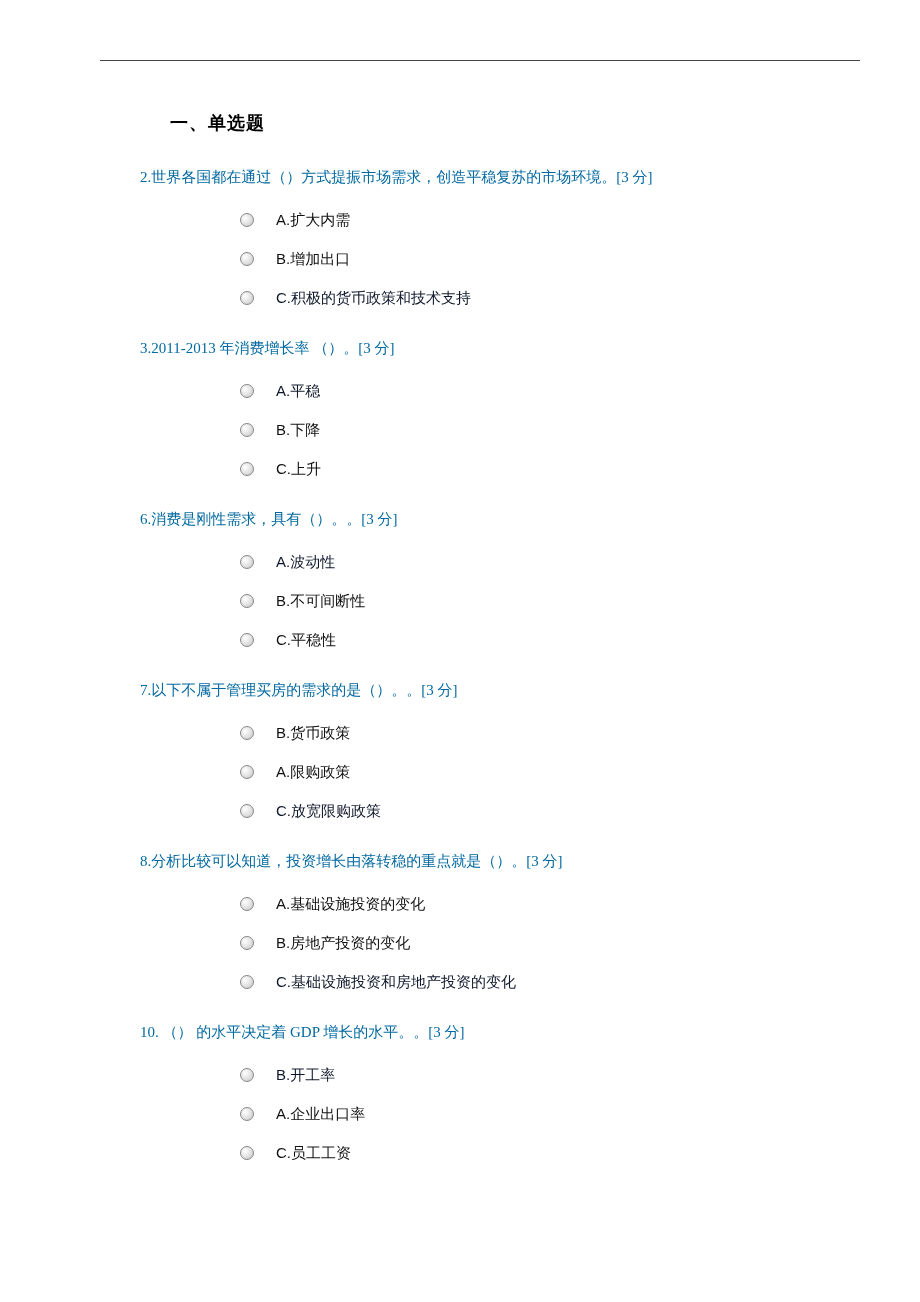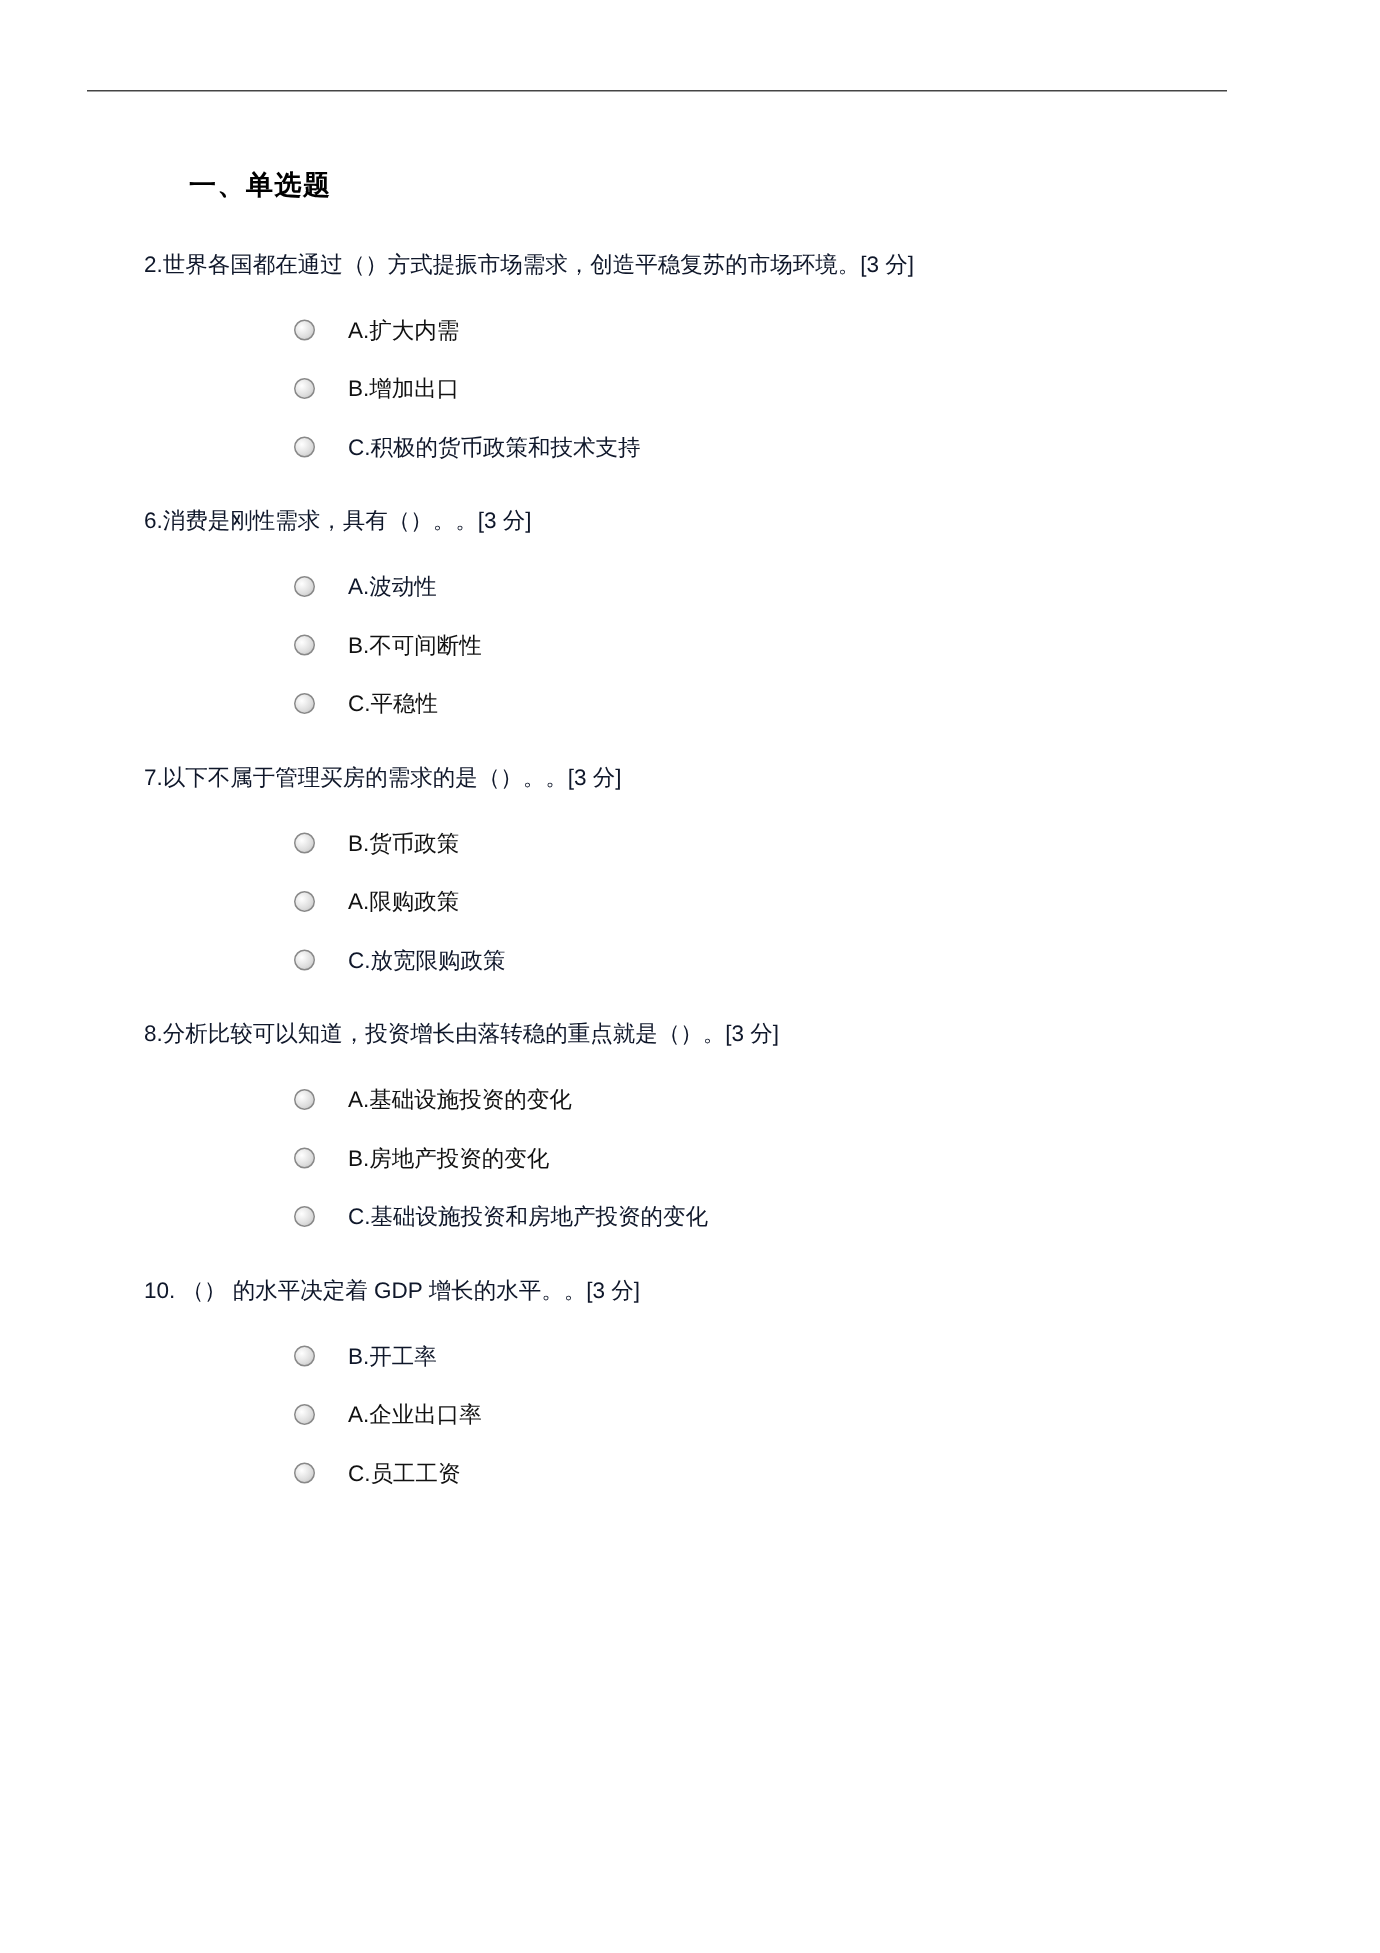--- a/index.html
+++ b/index.html
@@ -4,44 +4,45 @@
 <style>
   body {
     margin: 0;
     padding: 0;
     background: #fff;
     font-family: "Microsoft YaHei", "SimSun", Arial, sans-serif;
     width: 920px;
   }
   .page {
     width: 920px;
-    padding: 60px 100px 60px 56px;
+    padding: 60px 100px 60px 100px;
     box-sizing: border-box;
     position: relative;
   }
   .top-rule {
     border-top: 1px solid #444;
     width: 760px;
     margin: 0 auto 50px auto;
   }
   .section-title {
     font-size: 18px;
     font-weight: bold;
     margin: 0 0 30px 70px;
     color: #000;
     letter-spacing: 1px;
   }
   .question {
     margin: 0 0 10px 0;
   }
   .q-text {
     font-size: 15px;
-    color: #0f172a;
+    color: #0369a1;
     margin: 18px 0 12px 40px;
     line-height: 1.6;
+    font-family: Liberation Serif, serif;
   }
   .option {
     display: flex;
     align-items: flex-end;
     margin: 0 0 0 140px;
     padding: 10px 0;
     font-size: 15px;
   }
   .radio {
     width: 12px;
@@ -76,20 +77,35 @@
           <span class="radio"></span>
           <span class="opt-label">A.扩大内需</span>
         </div>
         <div class="option">
           <span class="radio"></span>
           <span class="opt-label">B.增加出口</span>
         </div>
         <div class="option">
           <span class="radio"></span>
           <span class="opt-label answer">C.积极的货币政策和技术支持</span>
+        </div>
+      </div>
+      <div class="question">
+        <div class="q-text">3.2011-2013 年消费增长率 （）。[3 分]</div>
+        <div class="option">
+          <span class="radio"></span>
+          <span class="opt-label answer">A.平稳</span>
+        </div>
+        <div class="option">
+          <span class="radio"></span>
+          <span class="opt-label">B.下降</span>
+        </div>
+        <div class="option">
+          <span class="radio"></span>
+          <span class="opt-label">C.上升</span>
         </div>
       </div>
       <div class="question">
         <div class="q-text">6.消费是刚性需求，具有（）。。[3 分]</div>
         <div class="option">
           <span class="radio"></span>
           <span class="opt-label answer">A.波动性</span>
         </div>
         <div class="option">
           <span class="radio"></span>

